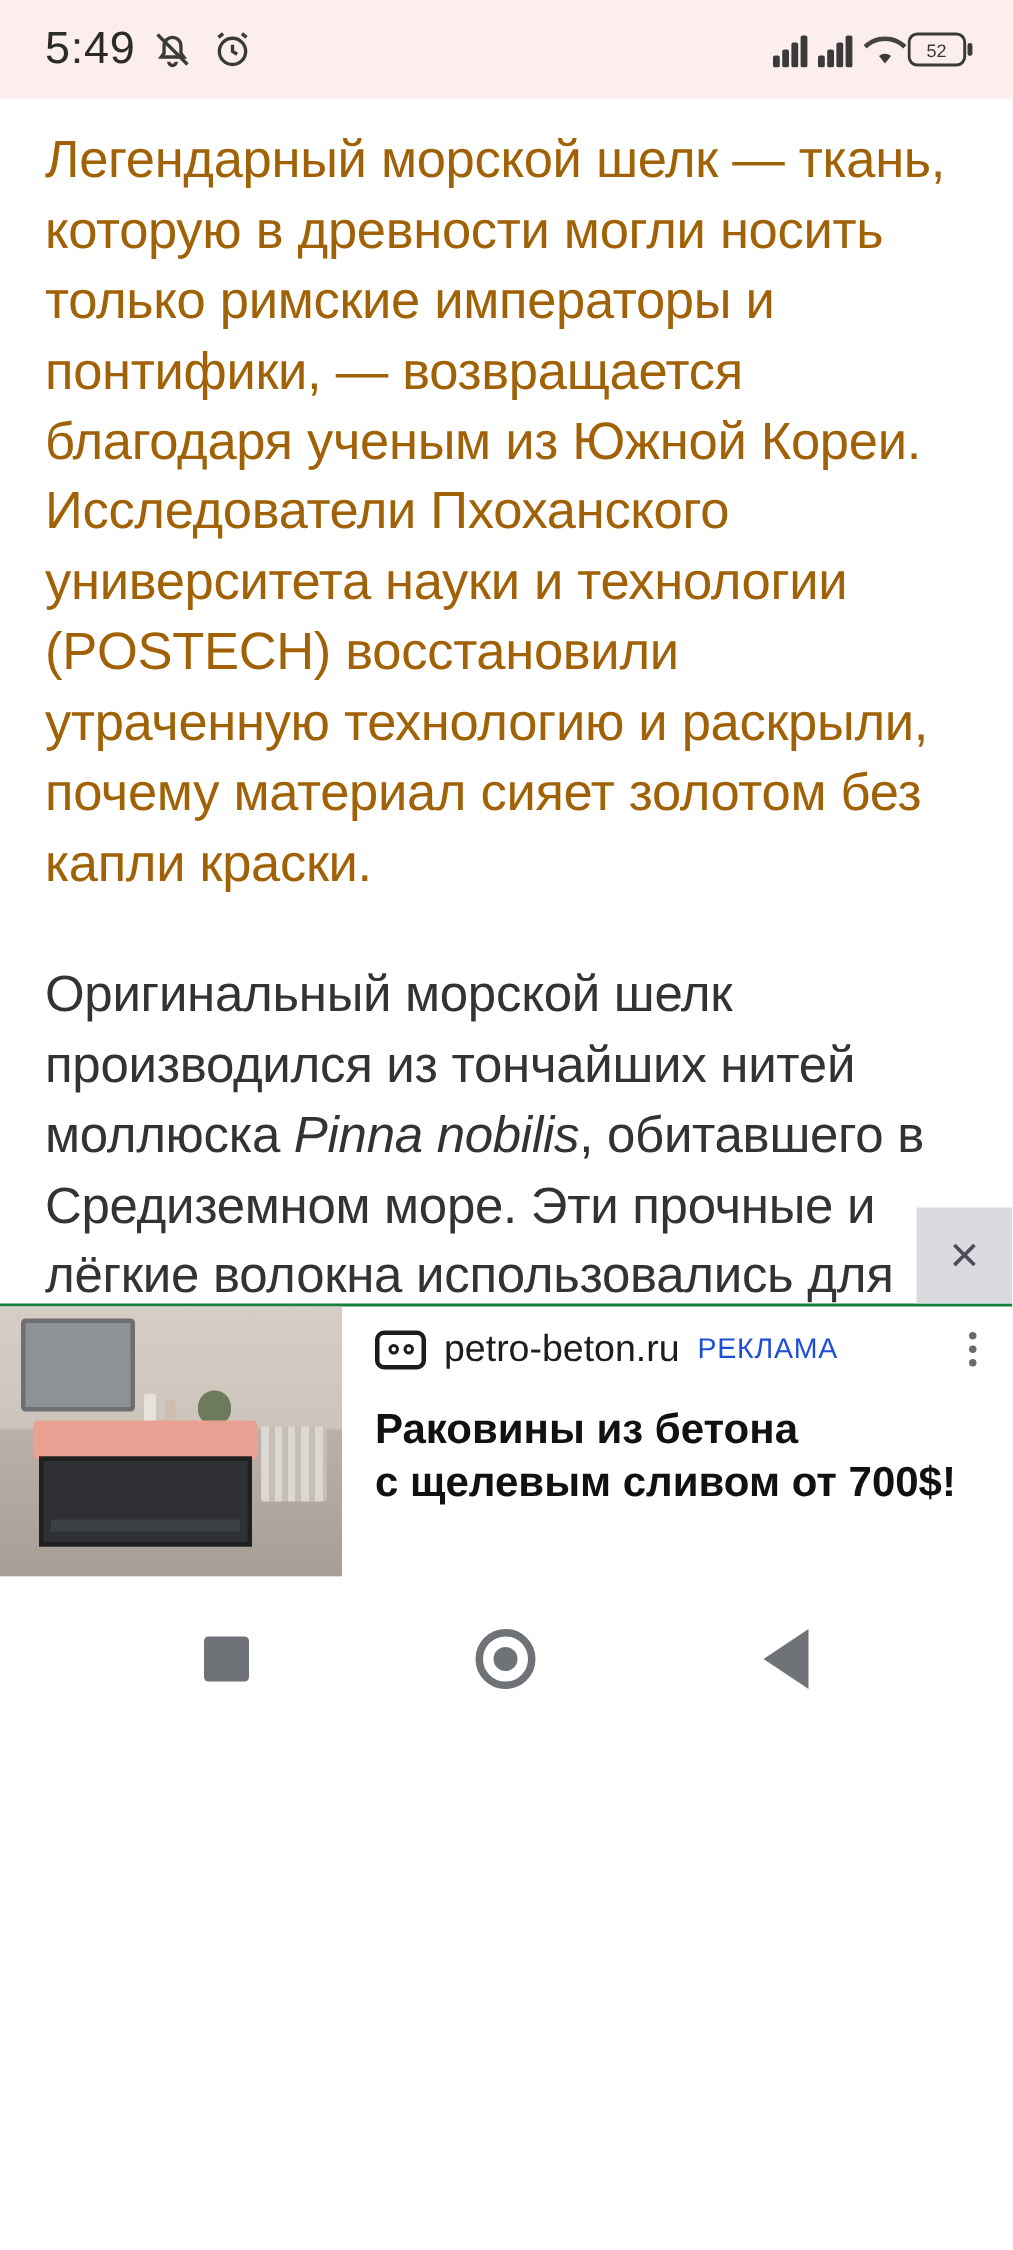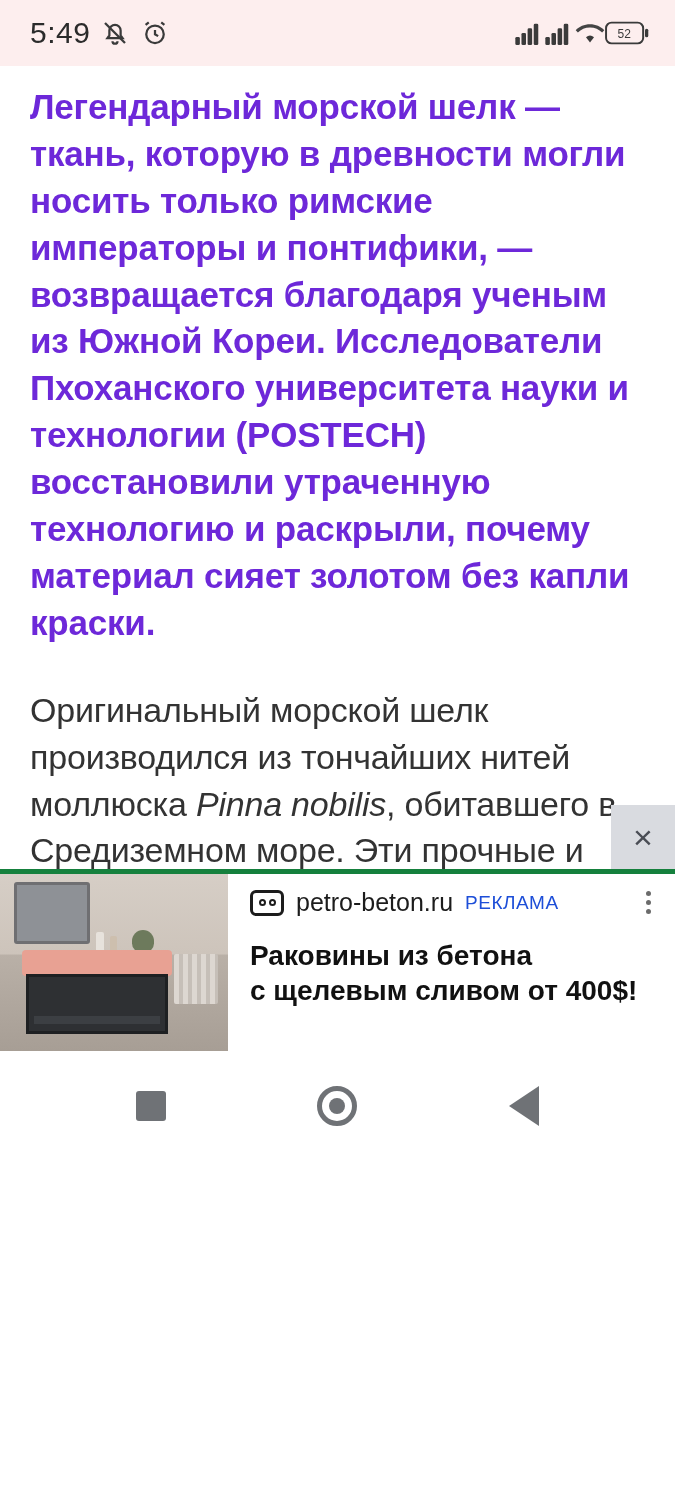--- a/index.html
+++ b/index.html
@@ -50,22 +50,22 @@
   
   .content {
     flex: 1 1 auto;
     padding: 18px 30px 0 30px;
     overflow: hidden;
     position: relative;
   }
   .lead {
     font-size: 35px;
     line-height: 1.34;
-    font-weight: bold;
-    color: #6d28d9;
+    font-weight: normal;
+    color: #a16207;
     letter-spacing: -0.2px;
   }
   .body-par {
     margin-top: 40px;
     font-size: 34px;
     line-height: 1.38;
     color: #333333;
     letter-spacing: -0.2px;
   }
   .body-par i { }
@@ -86,21 +86,21 @@
     line-height: 1;
     z-index: 5;
   }
   .ad-banner {
     position: absolute;
     left: 0;
     right: 0;
     bottom: 0;
     height: 182px;
     background: #ffffff;
-    border-top: 5px solid #15803d;
+    border-top: 2px solid #15803d;
     display: flex;
     z-index: 4;
   }
   .ad-image {
     width: 228px;
     height: 100%;
     flex: 0 0 228px;
     position: relative;
     overflow: hidden;
     background: linear-gradient(160deg,#cfc7bf 0%,#b9b0a8 40%,#a89f97 100%);
@@ -311,21 +311,21 @@
           <span class="ad-domain">petro-beton.ru</span>
           <span class="ad-label">РЕКЛАМА</span>
         </div>
         <div class="ad-menu">
             <i></i>
             <i></i>
             <i></i>
           </div>
         <div class="ad-title">
           <div>Раковины из бетона</div>
-          <div>с щелевым сливом от 400$!</div>
+          <div>с щелевым сливом от 700$!</div>
         </div>
       </div>
     </div>
   </div>
 
   <div class="navbar">
     <div class="nav-square"></div>
     <div class="nav-circle">
         <i></i>
       </div>

